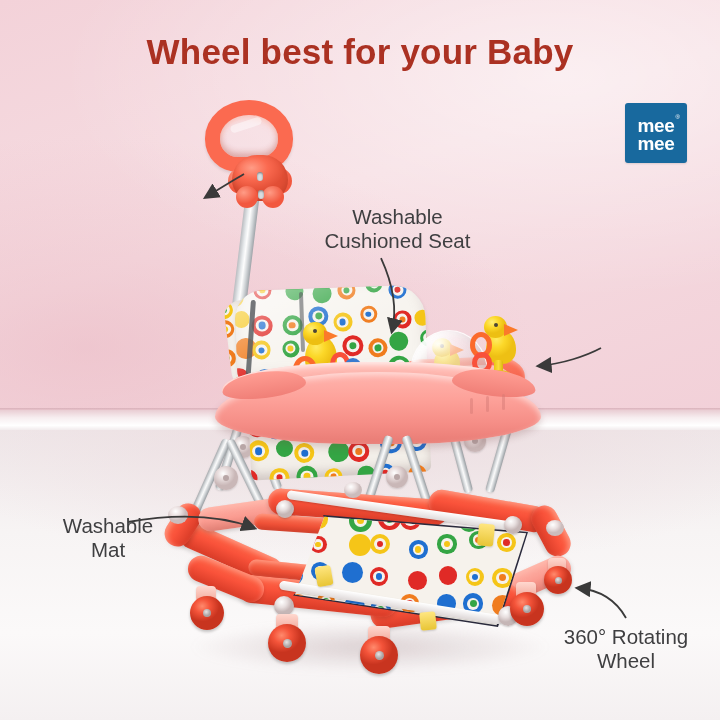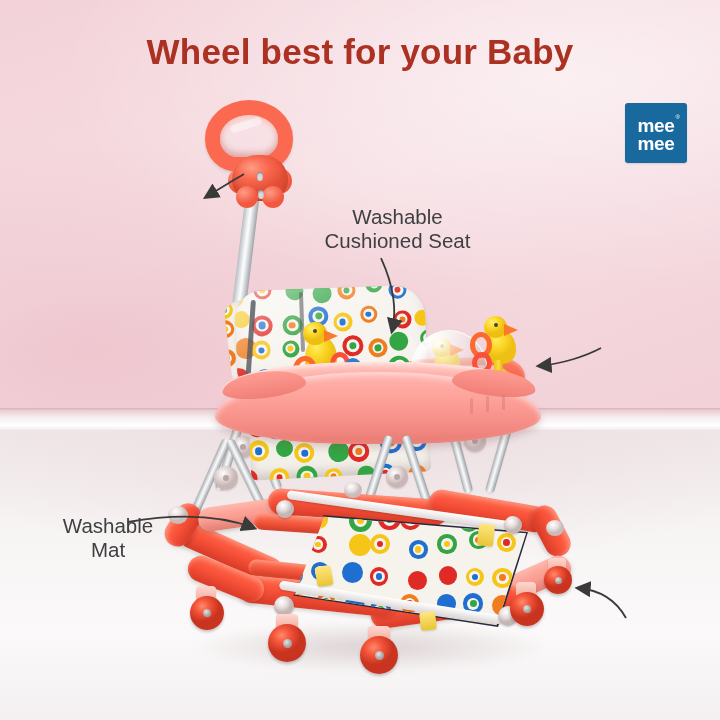--- a/index.html
+++ b/index.html
@@ -597,14 +597,16 @@
     <path d="M381,258 C392,282 398,306 392,331" fill="none" stroke="#3a3a3a" stroke-width="1.8" marker-end="url(#ah)"></path>
     <path d="M601,348 C586,356 562,364 539,366" fill="none" stroke="#3a3a3a" stroke-width="1.8" marker-end="url(#ah)"></path>
     <path d="M128,522 C180,513 222,516 254,528" fill="none" stroke="#3a3a3a" stroke-width="1.8" marker-end="url(#ah)"></path>
     <path d="M626,618 C616,600 600,590 578,588" fill="none" stroke="#3a3a3a" stroke-width="1.8" marker-end="url(#ah)"></path>
   </svg>
 
   <div class="label lbl-seat">Washable
 Cushioned Seat</div>
   <div class="label lbl-foot">Washable
 Mat</div>
+  <div class="label lbl-wheel">360° Rotating
+Wheel</div>
 
 </div>
 
 </body></html>

